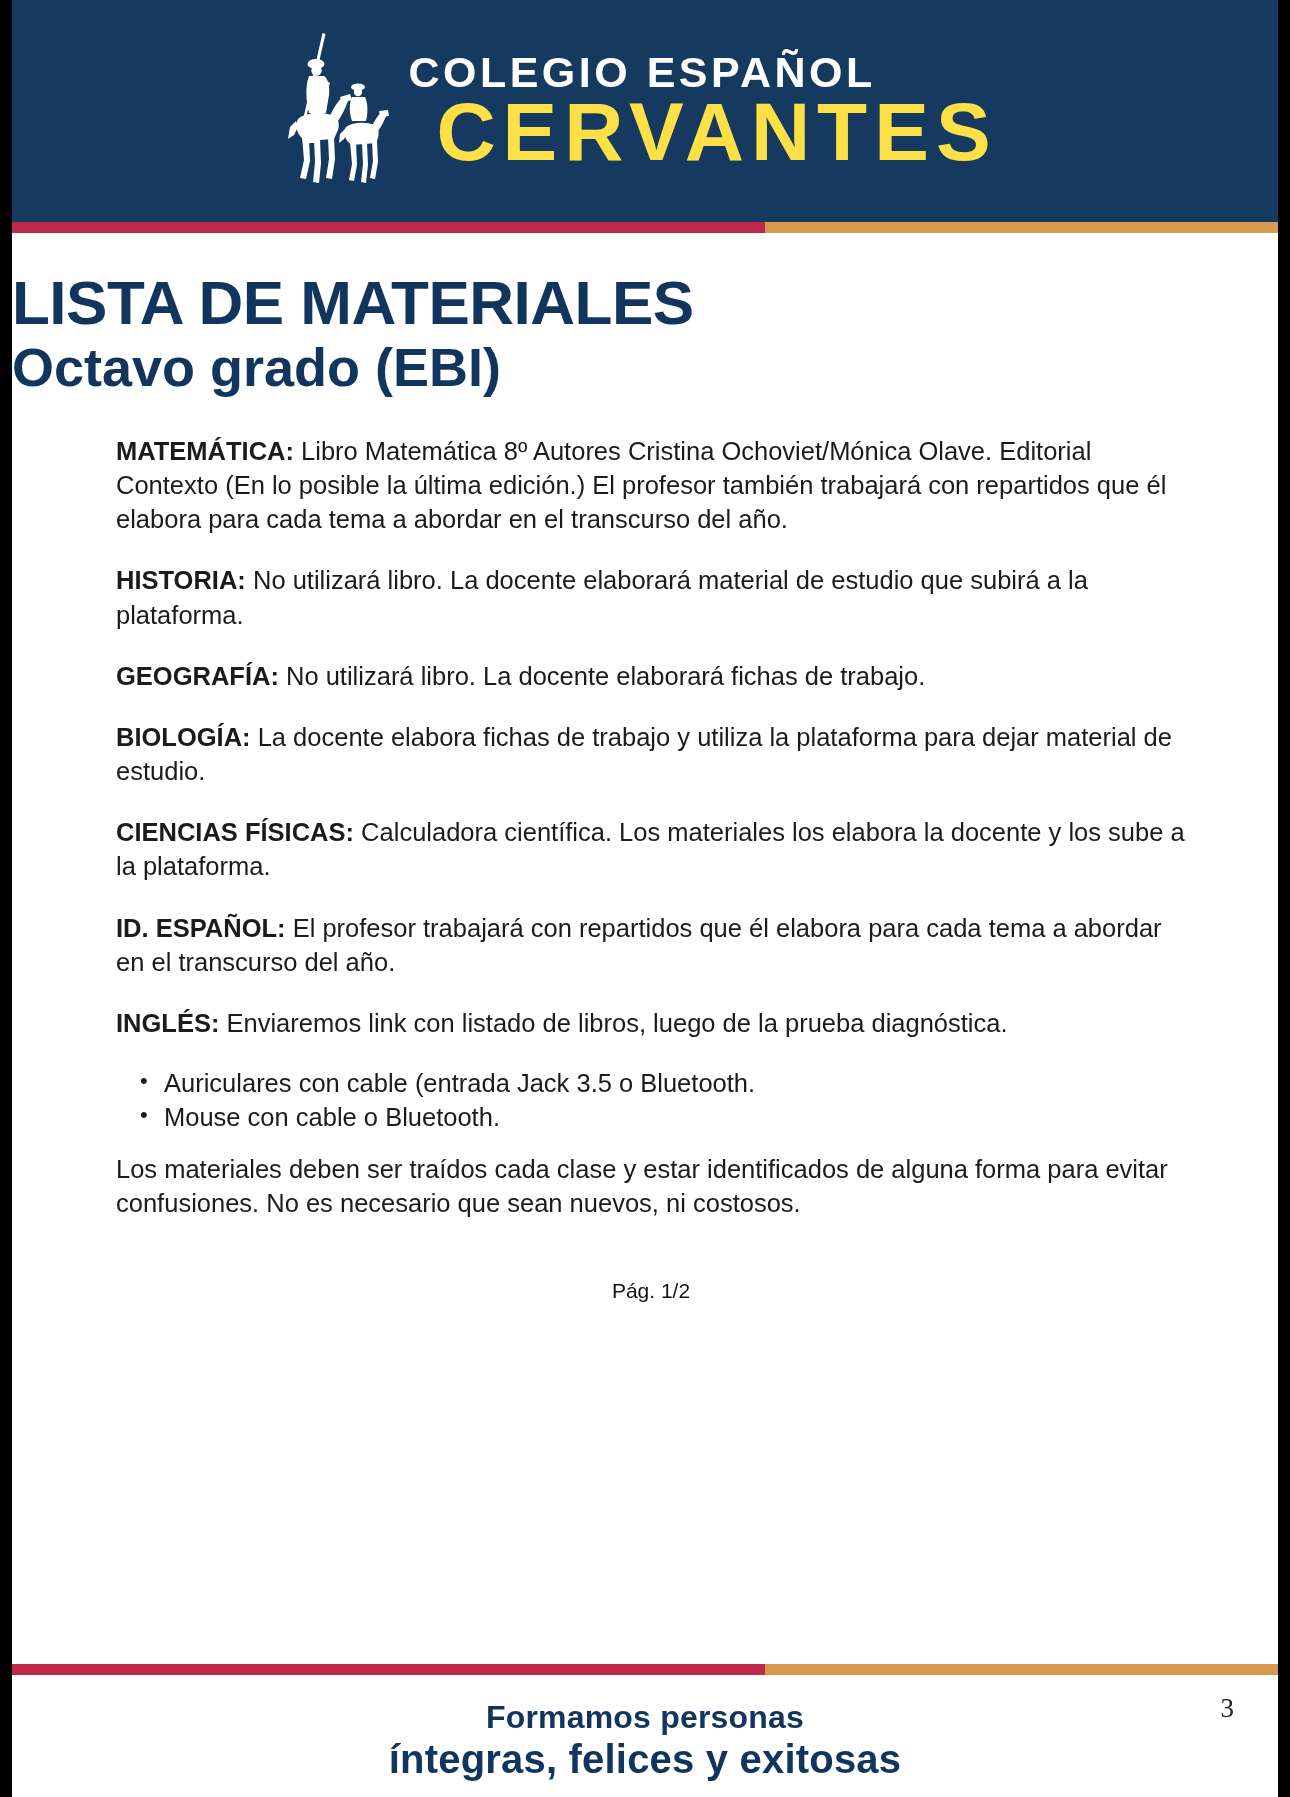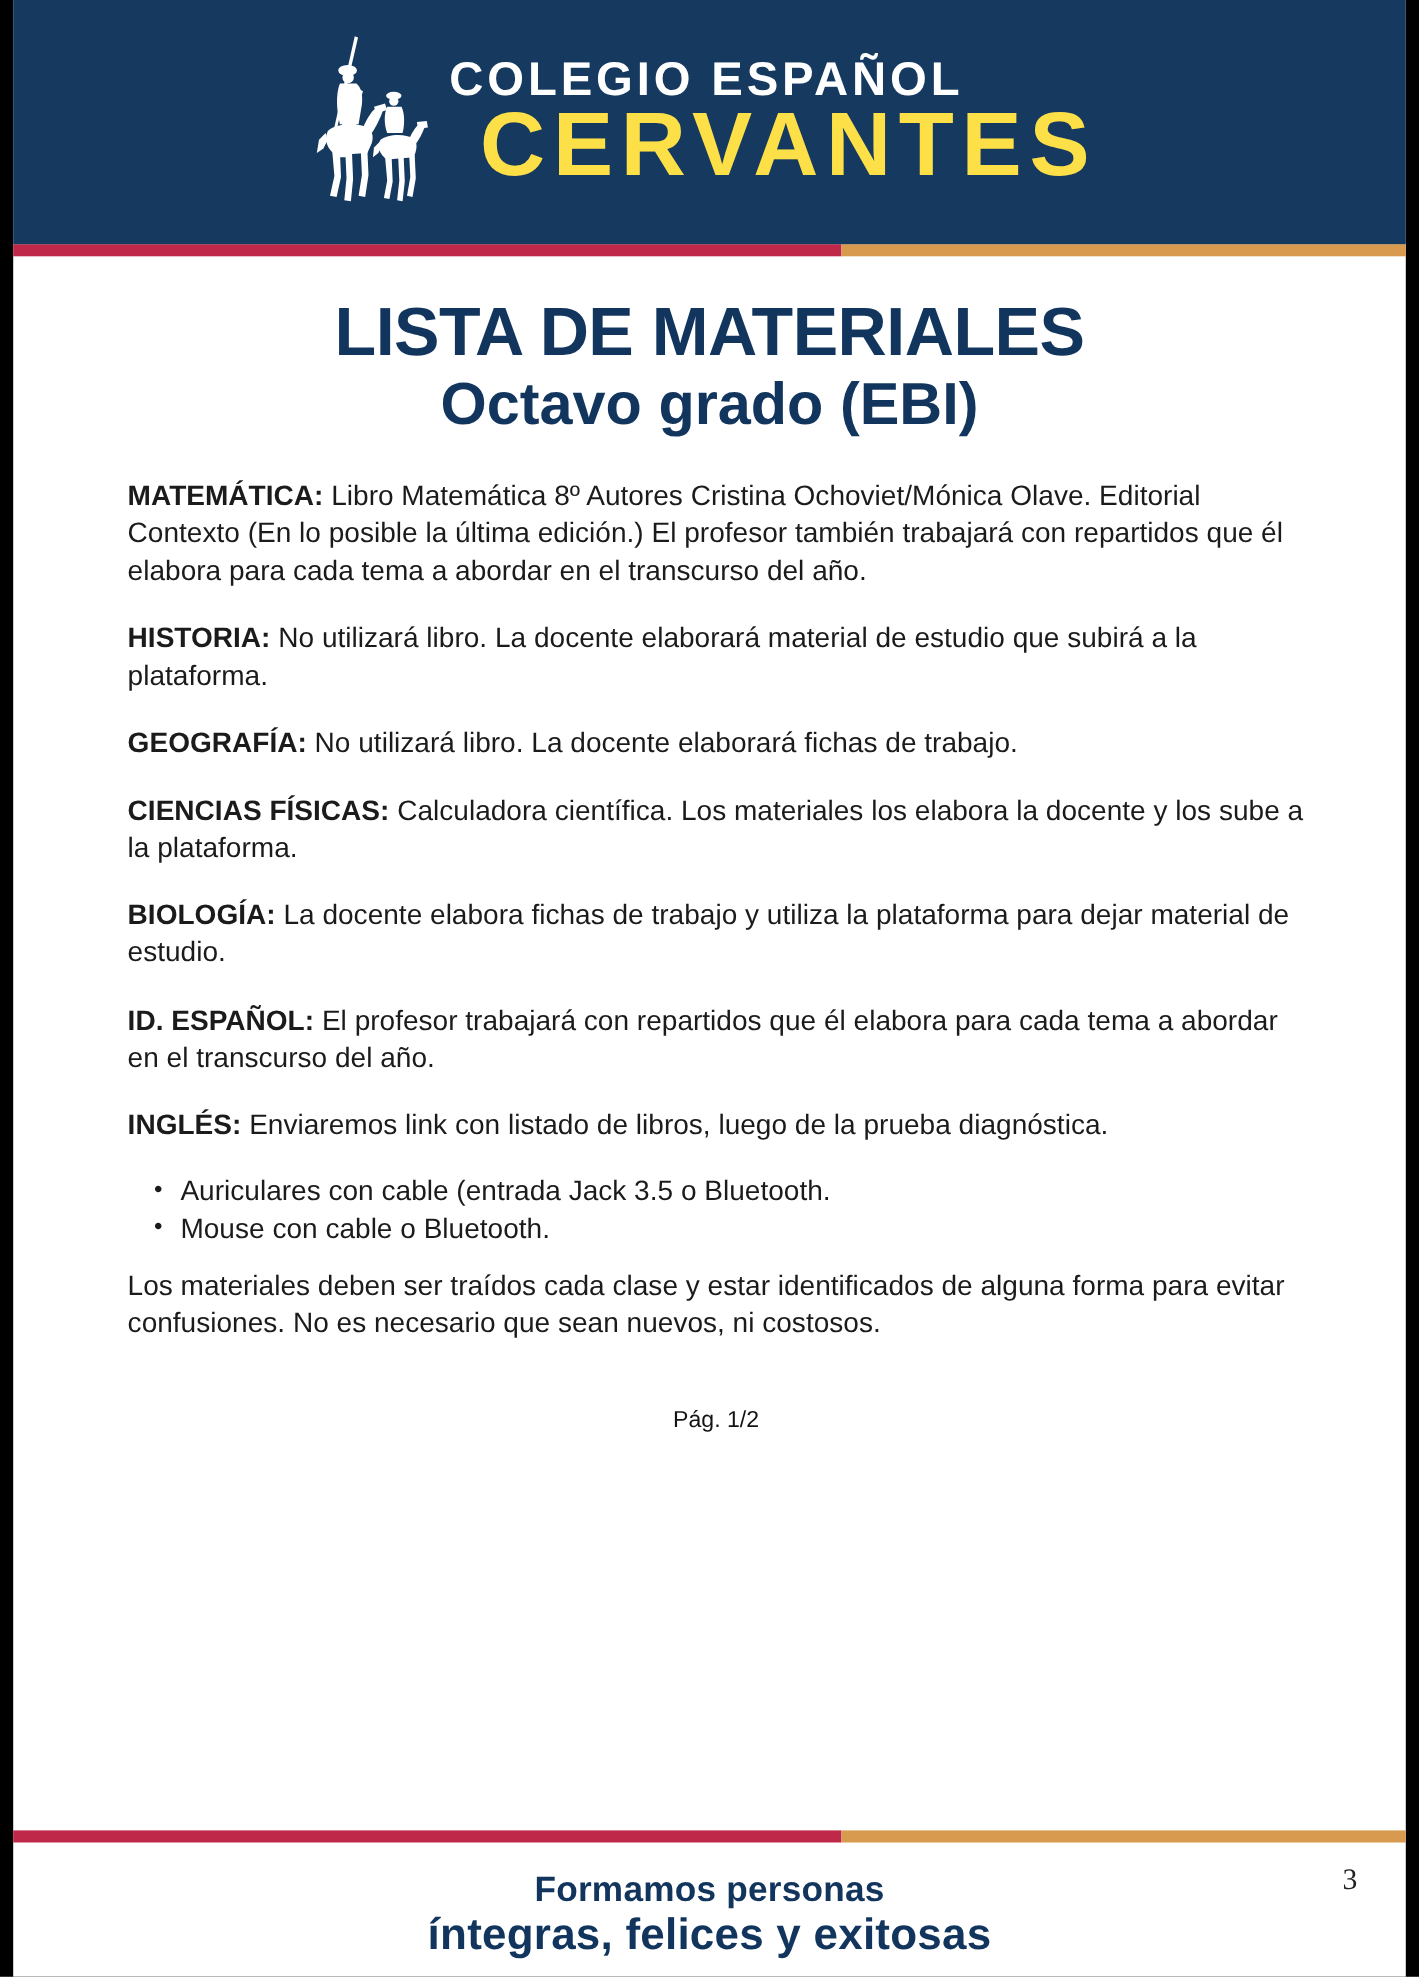--- a/index.html
+++ b/index.html
@@ -43,21 +43,21 @@
     font-family:"Liberation Sans", sans-serif;
     margin-left:28px;
   }
 
   
   .rule-bar { display:flex; height:11px; width:100%; flex:0 0 auto; }
   .rule-bar .seg-red  { width:59.5%; background:#C0284A; }
   .rule-bar .seg-gold { width:40.5%; background:#D79A4F; }
 
   
-  .title-block { text-align:center; margin-top:38px; flex:0 0 auto; }
+  .title-block { margin-top:38px; flex:0 0 auto; }
   .doc-title {
     color:#12355E; font-weight:bold; font-size:62px;
     letter-spacing:-0.5px; line-height:1.04;
   }
   .doc-subtitle {
     color:#12355E; font-weight:bold; font-size:54px;
     line-height:1.12; margin-top:2px;
   }
 
   
@@ -175,25 +175,25 @@
 
     <div class="subject">
       <span class="label">HISTORIA:</span><span class="body-text"> No utilizará libro. La docente elaborará material de estudio que subirá a la plataforma.</span>
     </div>
 
     <div class="subject">
       <span class="label">GEOGRAFÍA:</span><span class="body-text"> No utilizará libro. La docente elaborará fichas de trabajo.</span>
     </div>
 
     <div class="subject">
+      <span class="label">BIOLOGÍA:</span><span class="body-text"> La docente elabora fichas de trabajo y utiliza la plataforma para dejar material de estudio.</span>
+    </div>
+
+    <div class="subject">
       <span class="label">CIENCIAS FÍSICAS:</span><span class="body-text"> Calculadora científica. Los materiales los elabora la docente y los sube a la plataforma.</span>
-    </div>
-
-    <div class="subject">
-      <span class="label">BIOLOGÍA:</span><span class="body-text"> La docente elabora fichas de trabajo y utiliza la plataforma para dejar material de estudio.</span>
     </div>
 
     <div class="subject">
       <span class="label">ID. ESPAÑOL:</span><span class="body-text"> El profesor trabajará con repartidos que él elabora para cada tema a abordar en el transcurso del año.</span>
     </div>
 
     <div class="subject">
       <span class="label">INGLÉS:</span><span class="body-text"> Enviaremos link con listado de libros, luego de la prueba diagnóstica.</span>
     </div>
 

